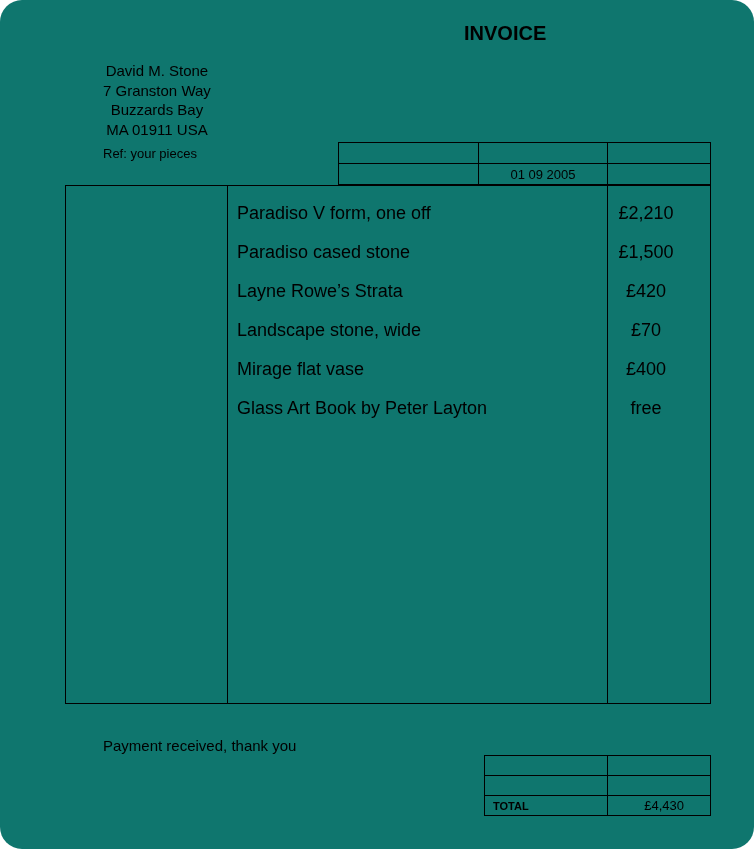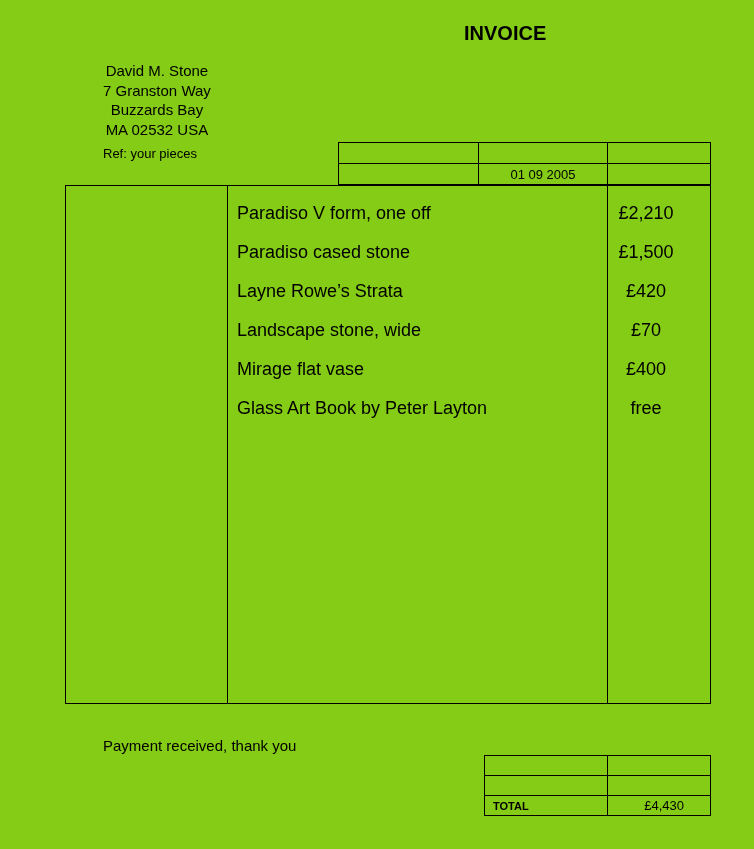--- a/index.html
+++ b/index.html
@@ -5,22 +5,23 @@
   * { margin:0; padding:0; box-sizing:border-box; }
   html,body { background:#ffffff; }
   body {
     font-family:"Liberation Sans", sans-serif;
     color:#000000;
   }
   .page {
     position:relative;
     width:754px;
     height:849px;
-    background:#84cc16;
+    background:#0f766e;
     overflow:hidden;
+    border-radius:22px;
   }
   .title {
     position:absolute;
     top:22px;
     left:464px;
     font-size:20px;
     font-weight:bold;
   }
   .sender {
     position:absolute;
@@ -107,21 +108,21 @@
 <body>
 
 <div class="page">
 
   <div class="title">INVOICE</div>
 
   <div class="sender">
     <div>David M. Stone</div>
     <div>7 Granston Way</div>
     <div>Buzzards Bay</div>
-    <div>MA 02532 USA</div>
+    <div>MA 01911 USA</div>
   </div>
 
   <div class="ref">Ref: your pieces</div>
 
   <table class="date-table">
     <colgroup>
       <col style="width:140px">
         <col style="width:129px">
         <col style="width:103px">
     </colgroup>

